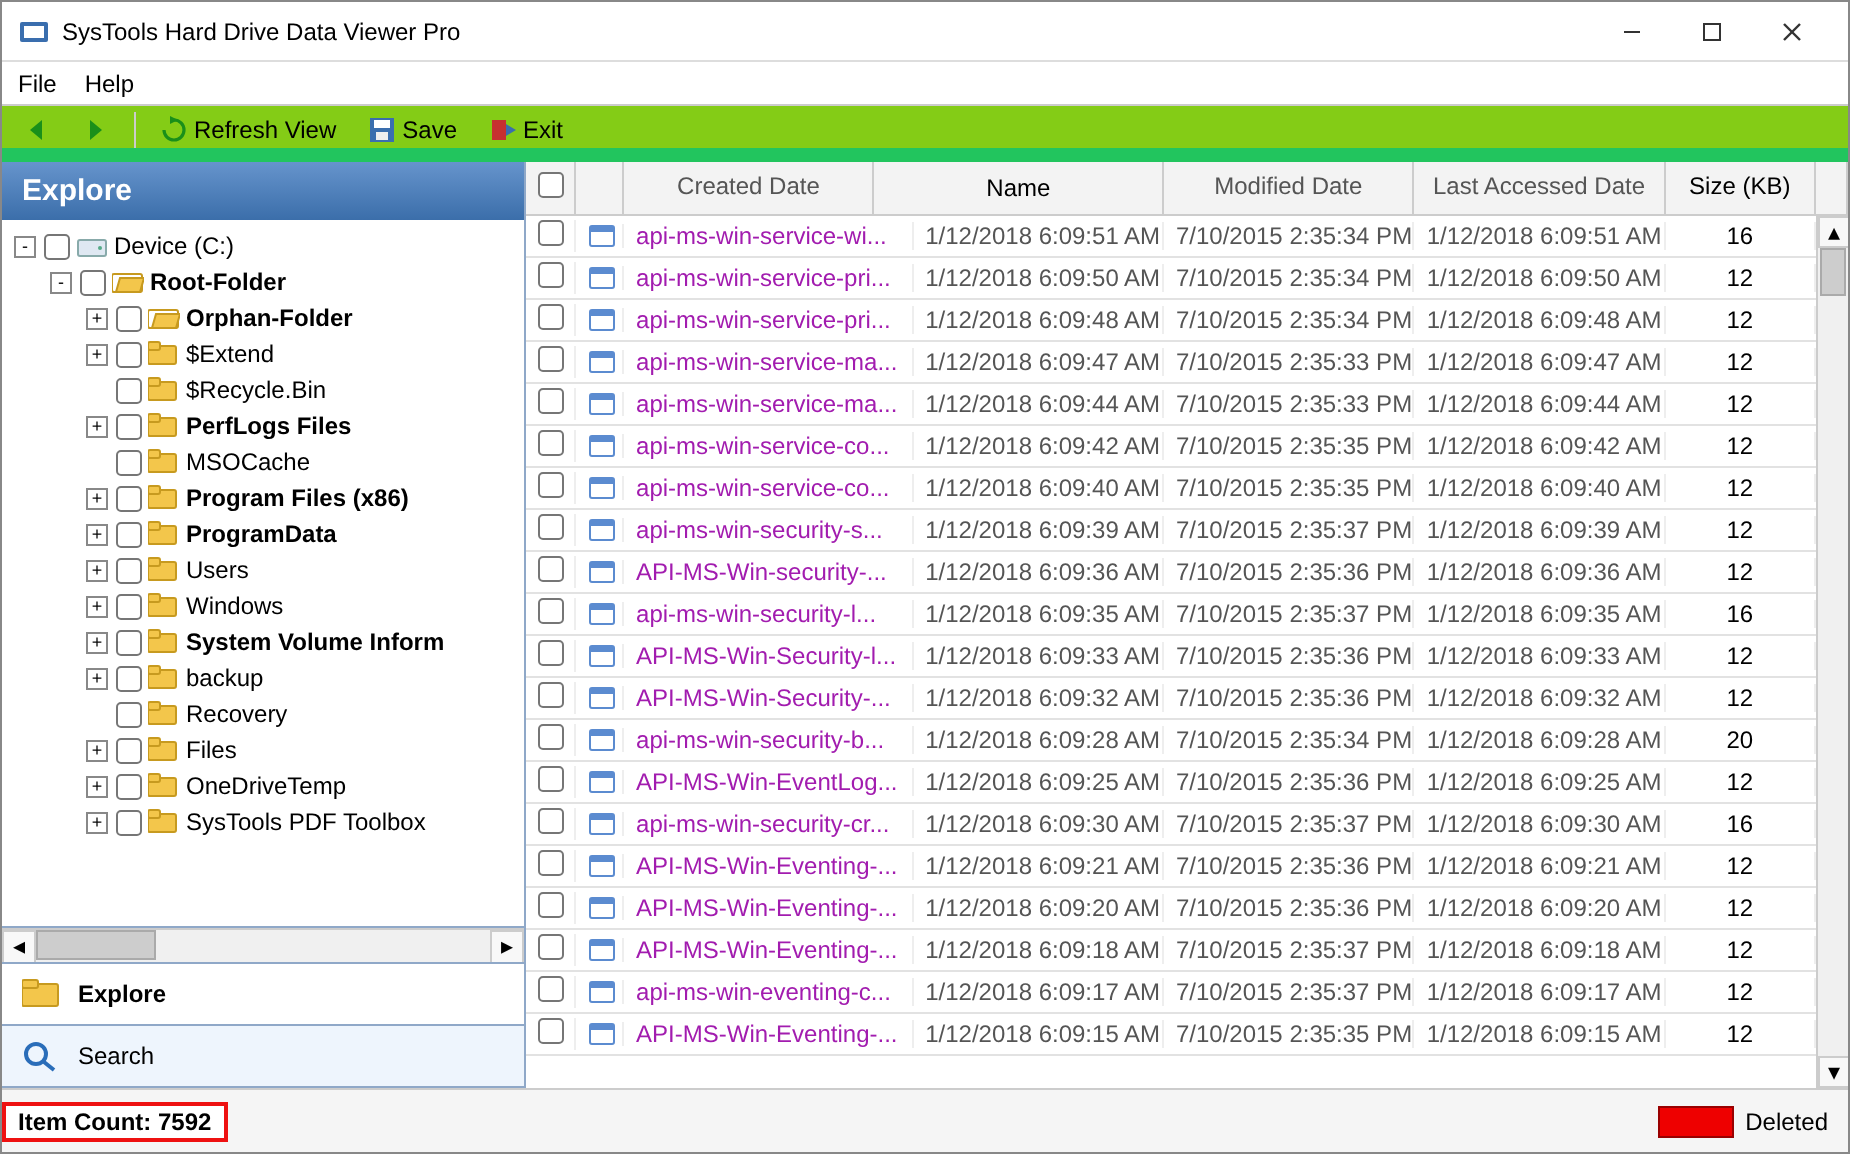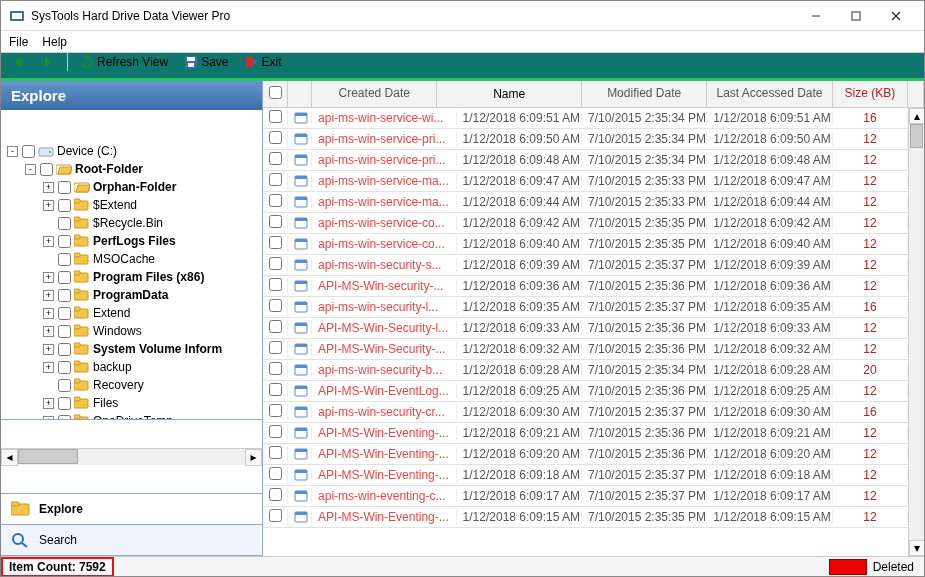--- a/index.html
+++ b/index.html
@@ -4,25 +4,25 @@
 <style>
 * { box-sizing: border-box; margin: 0; padding: 0; font-family: "Segoe UI", Tahoma, sans-serif; font-size: 12px; }
 body { width: 925px; height: 577px; background: #fff; display: flex; flex-direction: column; border: 1px solid #888; overflow: hidden; }
 .titlebar { height: 30px; display: flex; align-items: center; padding: 0 8px; background: #fff; border-bottom: 1px solid #ddd; }
 .titlebar .app-icon { width: 16px; height: 16px; margin-right: 6px; }
 .titlebar .title { flex: 1; font-size: 12px; }
 .titlebar .win-controls { display: flex; gap: 0; }
 .titlebar .win-btn { width: 40px; height: 30px; display: flex; align-items: center; justify-content: center; cursor: pointer; }
 .menubar { height: 22px; display: flex; align-items: center; padding: 0 8px; border-bottom: 1px solid #ccc; gap: 14px; }
 .menubar span { cursor: pointer; }
-.toolbar { height: 28px; display: flex; align-items: flex-start; padding: 0 6px; gap: 8px; border-bottom: 3px solid #22c55e; background: #0f766e; }
+.toolbar { height: 28px; display: flex; align-items: flex-end; padding: 0 6px; gap: 8px; border-bottom: 7px solid #22c55e; background: #84cc16; }
 .toolbar .tbtn { display: flex; align-items: center; gap: 3px; cursor: pointer; padding: 2px 4px; }
 .toolbar .sep { width: 1px; height: 18px; background: #ccc; }
 .main { flex: 1; display: flex; min-height: 0; }
-.left { width: 262px; display: flex; flex-direction: column; border-right: 1px solid #8FA8C8; gap: 28px; }
+.left { width: 262px; display: flex; flex-direction: column; border-right: 1px solid #8FA8C8; }
 .explore-header { background: linear-gradient(#6694cc, #3b6eaa); color: #fff; font-weight: bold; font-size: 15px; padding: 6px 10px; }
 .tree-wrap { flex: 1; overflow: hidden; background: #fff; position: relative; border-bottom: 1px solid #8FA8C8; }
 .tree { padding: 4px 2px; white-space: nowrap; }
 .tree-node { display: flex; align-items: center; height: 18px; }
 .tree-toggle { width: 11px; height: 11px; border: 1px solid #888; display: inline-flex; align-items: center; justify-content: center; font-size: 9px; line-height: 1; margin-right: 4px; cursor: pointer; background:#fff;}
 .tree-spacer { width: 15px; display:inline-block; }
 .tree-check { width: 13px; height: 13px; margin-right: 3px; }
 .tree-icon { width: 16px; height: 16px; display:inline-flex; align-items:center; justify-content:center; margin-right:3px; }
 .tree-label { cursor: default; }
 .tree-label.bold { font-weight: bold; }
@@ -35,29 +35,29 @@
 .left-tab.active { background:#fff; font-weight:bold; }
 .left-tab .lt-icon { width:20px; height:16px; }
 .right { flex: 1; display: flex; flex-direction: column; min-width: 0; }
 .grid-header { display:flex; background:#f3f3f3; border-bottom:1px solid #ccc; }
 .grid-header .gh { border-right:1px solid #ccc; padding:5px 6px; font-size:12px; text-align:center; overflow:hidden; white-space:nowrap; }
 .grid-body { flex:1; overflow:hidden; position:relative; }
 .grid-row { display:flex; border-bottom:1px solid #e2e2e2; height:21px; align-items:center; }
 .gc { border-right:1px solid #eee; padding:0 6px; overflow:hidden; white-space:nowrap; font-size:12px; }
 .col-chk { width:26px; text-align:center; }
 .col-chk2 { width:24px; text-align:center; }
-.col-name { width:150px; color:#ef4444; display:flex; align-items:center; gap:4px; }
+.col-name { width:150px; color:#a21caf; display:flex; align-items:center; gap:4px; }
 .col-date { width:130px; color:#555; }
-.col-size { width:78px; text-align:center; color:#b91c1c; }
+.col-size { width:78px; text-align:center; color:#000000; }
 .col-scroll { width:16px; }
 .vscroll { position:absolute; right:0; top:0; bottom:0; width:16px; background:#f0f0f0; border-left:1px solid #ccc;}
 .vscroll .arrow { width:16px; height:16px; border:1px solid #ccc; display:flex; align-items:center; justify-content:center; cursor:pointer; background:#f8f8f8;}
 .vscroll .track { position:absolute; top:16px; bottom:16px; left:0; right:0; }
 .vscroll .thumb { position:absolute; top:0; left:1px; right:1px; height:24px; background:#cdcdcd; border:1px solid #aaa;}
-.statusbar { height:20px; display:flex; align-items:center; border-top:1px solid #ccc; background:#f5f5f5; }
+.statusbar { height:32px; display:flex; align-items:center; border-top:1px solid #ccc; background:#f5f5f5; }
 .item-count { border:2px solid #e11; padding:0 6px; font-weight:bold; background:#fff; height:20px; display:flex; align-items:center; }
 .status-flex { flex:1; }
 .deleted-swatch { width:38px; height:16px; background:#e00; margin-right:6px; border:1px solid #900;}
 .deleted-label { margin-right:10px; }
 svg { display:block; }
 </style>
 </head>
 <body>
 
 <div class="titlebar">
@@ -242,21 +242,21 @@
           </div>
           <div class="tree-node" style="padding-left: 40px;">
             <span class="tree-toggle">+</span>
             <input type="checkbox" class="tree-check" style="">
             <span class="tree-icon">
               <svg width="16" height="14">
                 <rect x="0" y="3" width="14" height="9" rx="1" fill="#f3c64b" stroke="#c79a1f"></rect>
                 <rect x="0" y="1" width="6" height="4" rx="1" fill="#f3c64b" stroke="#c79a1f"></rect>
               </svg>
             </span>
-            <span class="tree-label">Extend</span>
+            <span class="tree-label">Users</span>
           </div>
           <div class="tree-node" style="padding-left: 40px;">
             <span class="tree-toggle">+</span>
             <input type="checkbox" class="tree-check" style="">
             <span class="tree-icon">
               <svg width="16" height="14">
                 <rect x="0" y="3" width="14" height="9" rx="1" fill="#f3c64b" stroke="#c79a1f"></rect>
                 <rect x="0" y="1" width="6" height="4" rx="1" fill="#f3c64b" stroke="#c79a1f"></rect>
               </svg>
             </span>

